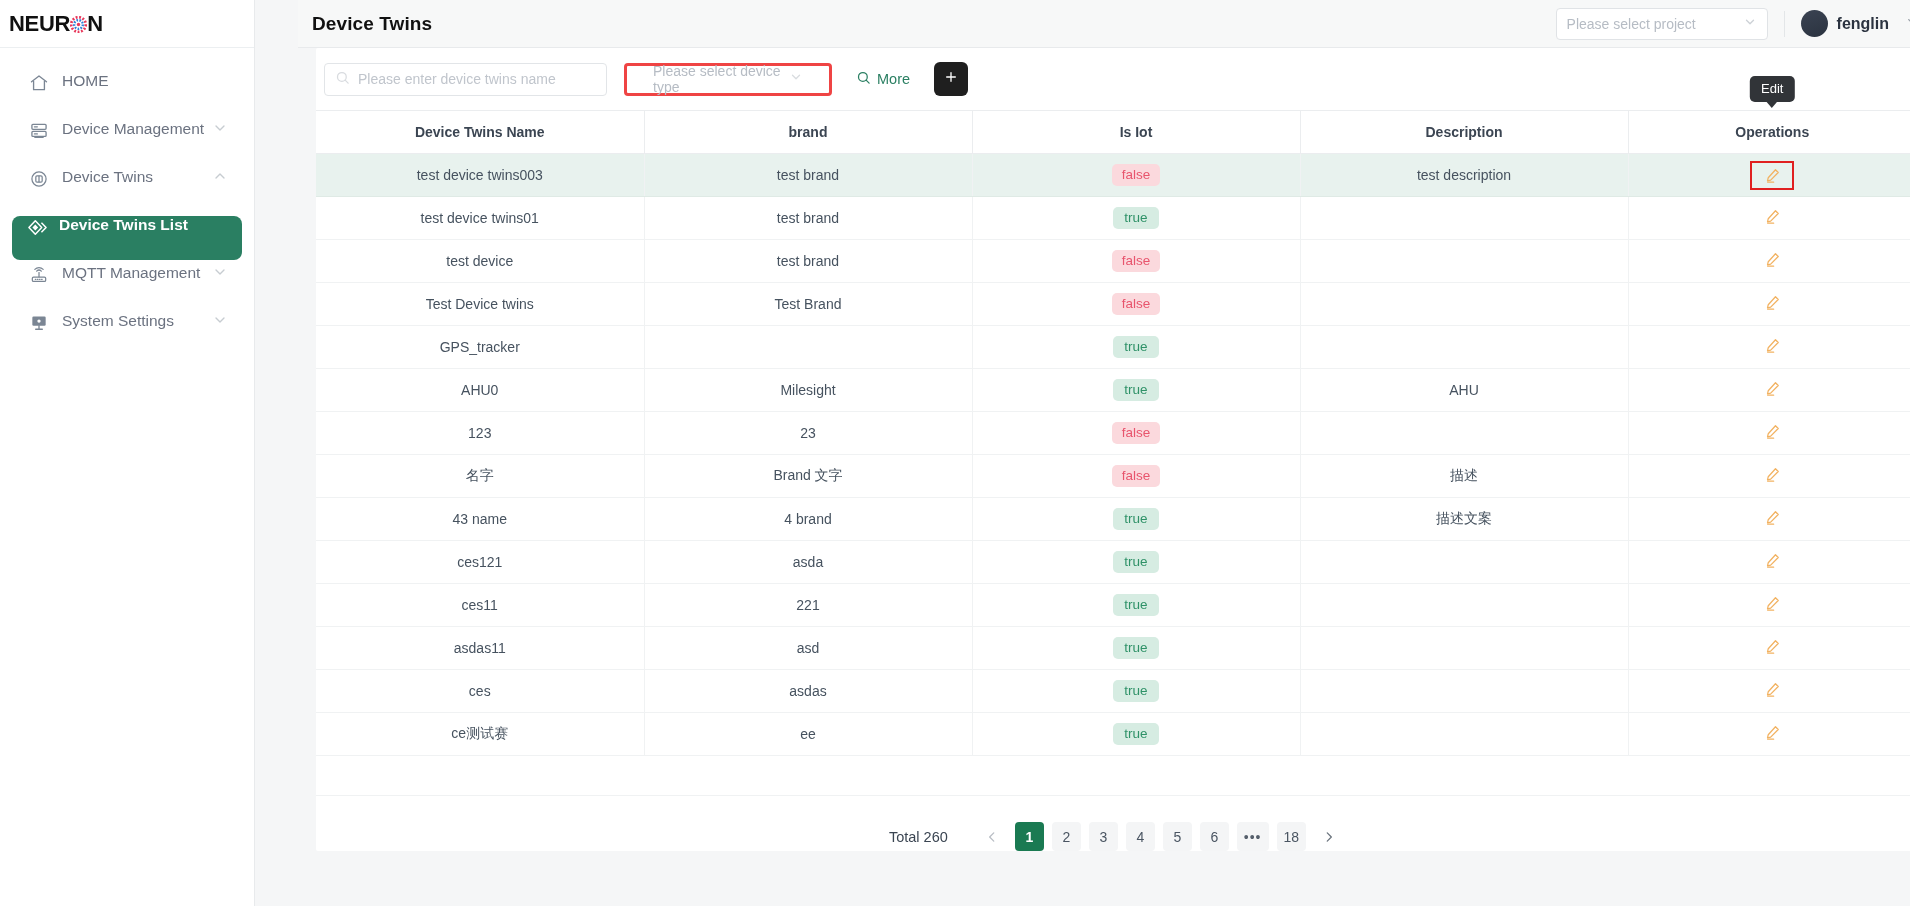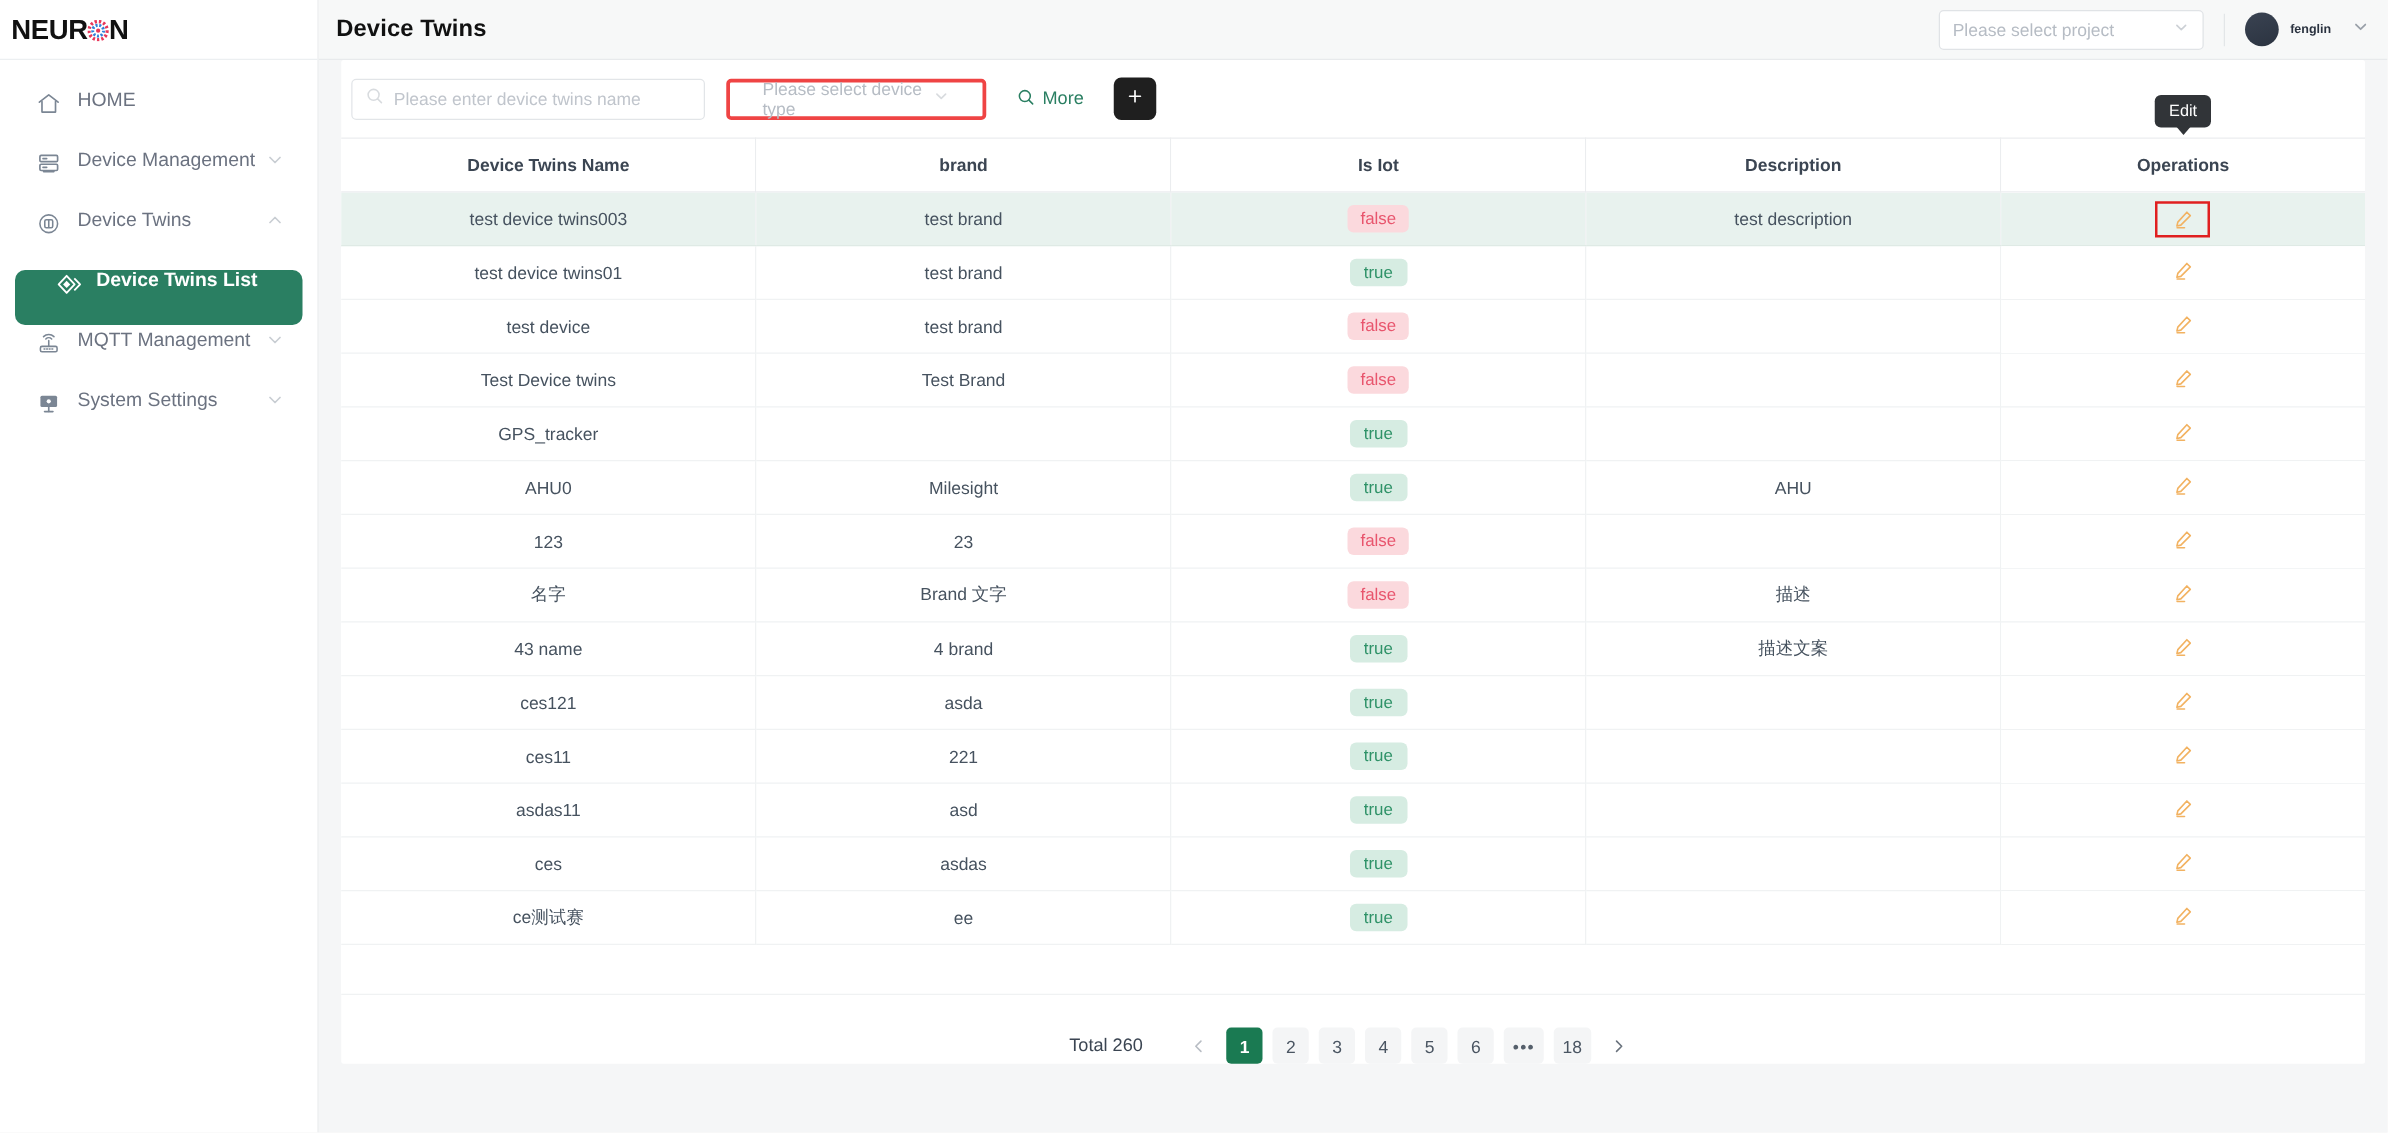--- a/index.html
+++ b/index.html
@@ -2,21 +2,21 @@
 <html><head>
 <meta charset="utf-8">
 <style>
   * { box-sizing: border-box; margin: 0; padding: 0; }
   html, body {
     width: 1910px; height: 906px;
     font-family: "Liberation Sans", sans-serif;
     background: #f5f6f7;
     overflow: hidden;
   }
-  .app { display: flex; width: 1910px; height: 804px; }
+  .app { display: flex; width: 1910px; height: 804px; gap: 43px; }
 
   
   .sidebar {
     width: 255px; min-width: 255px; height: 906px;
     background: #ffffff; border-right: 1px solid #e8eaec;
     display: flex; flex-direction: column;
   }
   .logo-wrap {
     height: 48px; display: flex; align-items: center;
     padding-left: 9px; border-bottom: 1px solid #eceff1;
@@ -35,21 +35,21 @@
     display: flex; 
     height: 44px; margin: 4px 12px; padding: 0 14px;
     border-radius: 8px; cursor: pointer;
     color: #6b7280; font-size: 15.5px;
   }
   .nav-item .ic { width: 26px; height: 22px; display: flex; align-items: center; justify-content: center; margin-right: 10px; flex: 0 0 auto; }
   .nav-item .lbl { flex: 1 1 auto; white-space: nowrap; }
   .nav-item .chev { width: 16px; height: 16px; opacity: .55; flex: 0 0 auto; }
   .nav-item.active {
     background: #2a7f62; color: #ffffff; font-weight: 600;
-    padding-left: 30px;
+    padding-left: 12px;
   }
   .nav-item.active .ic { margin-right: 9px; }
 
   
   .main { flex: 1 1 auto; height: 906px; display: flex; flex-direction: column; background: #f5f6f7; }
 
   .topbar {
     height: 48px; min-height: 48px;
     background: #f7f8f8; border-bottom: 1px solid #e8eaec;
     display: flex; align-items: center;
@@ -64,21 +64,21 @@
     font-size: 14px; color: #b6bcc4; cursor: pointer;
   }
   .project-select .chev { margin-left: auto; opacity: .5; }
   .vsep { width: 1px; height: 26px; background: #e3e6e8; margin: 0 16px; }
   .user { display: flex; align-items: center; cursor: pointer; }
   .avatar {
     width: 27px; height: 27px; border-radius: 50%;
     background: linear-gradient(160deg,#3a4352,#2b3340);
     margin-right: 9px;
   }
-  .user-name { font-size: 10px; font-weight: 700; color: #2b3340; }
+  .user-name { font-size: 16px; font-weight: 700; color: #2b3340; }
   .user .chev { margin-left: 16px; opacity: .6; }
 
   
   .content { flex: 1 1 auto; padding: 0; overflow: hidden; }
   .card {
     margin: 0 18px 0 18px; background: #ffffff;
     border-radius: 2px;
   }
   .toolbar {
     height: 62px; display: flex; align-items: center; padding: 0 0 0 8px;

